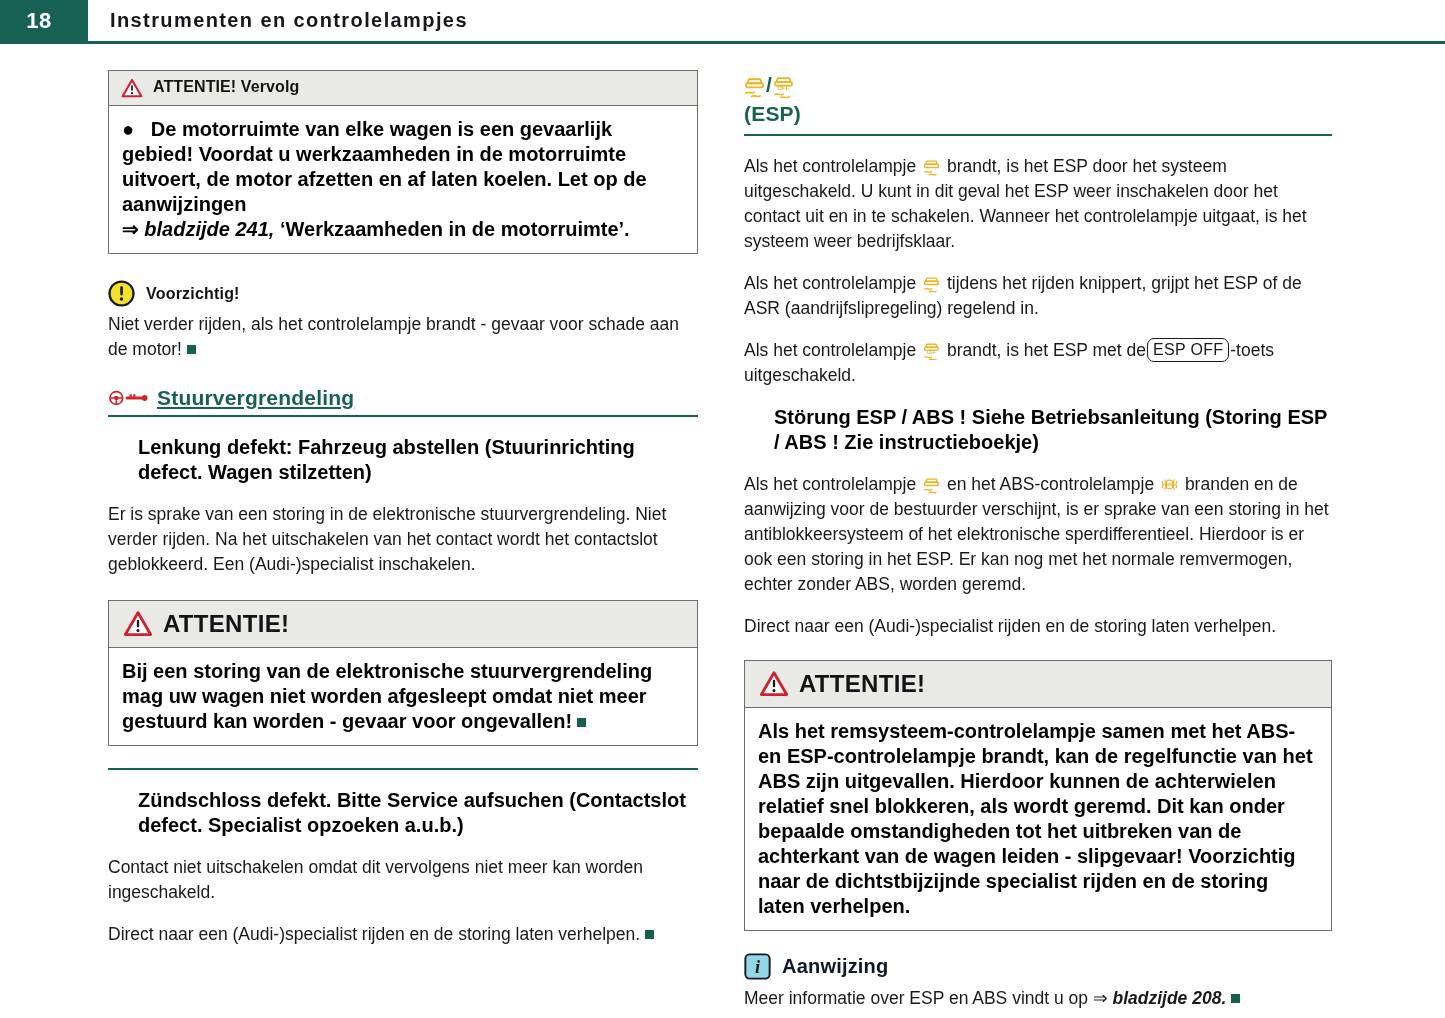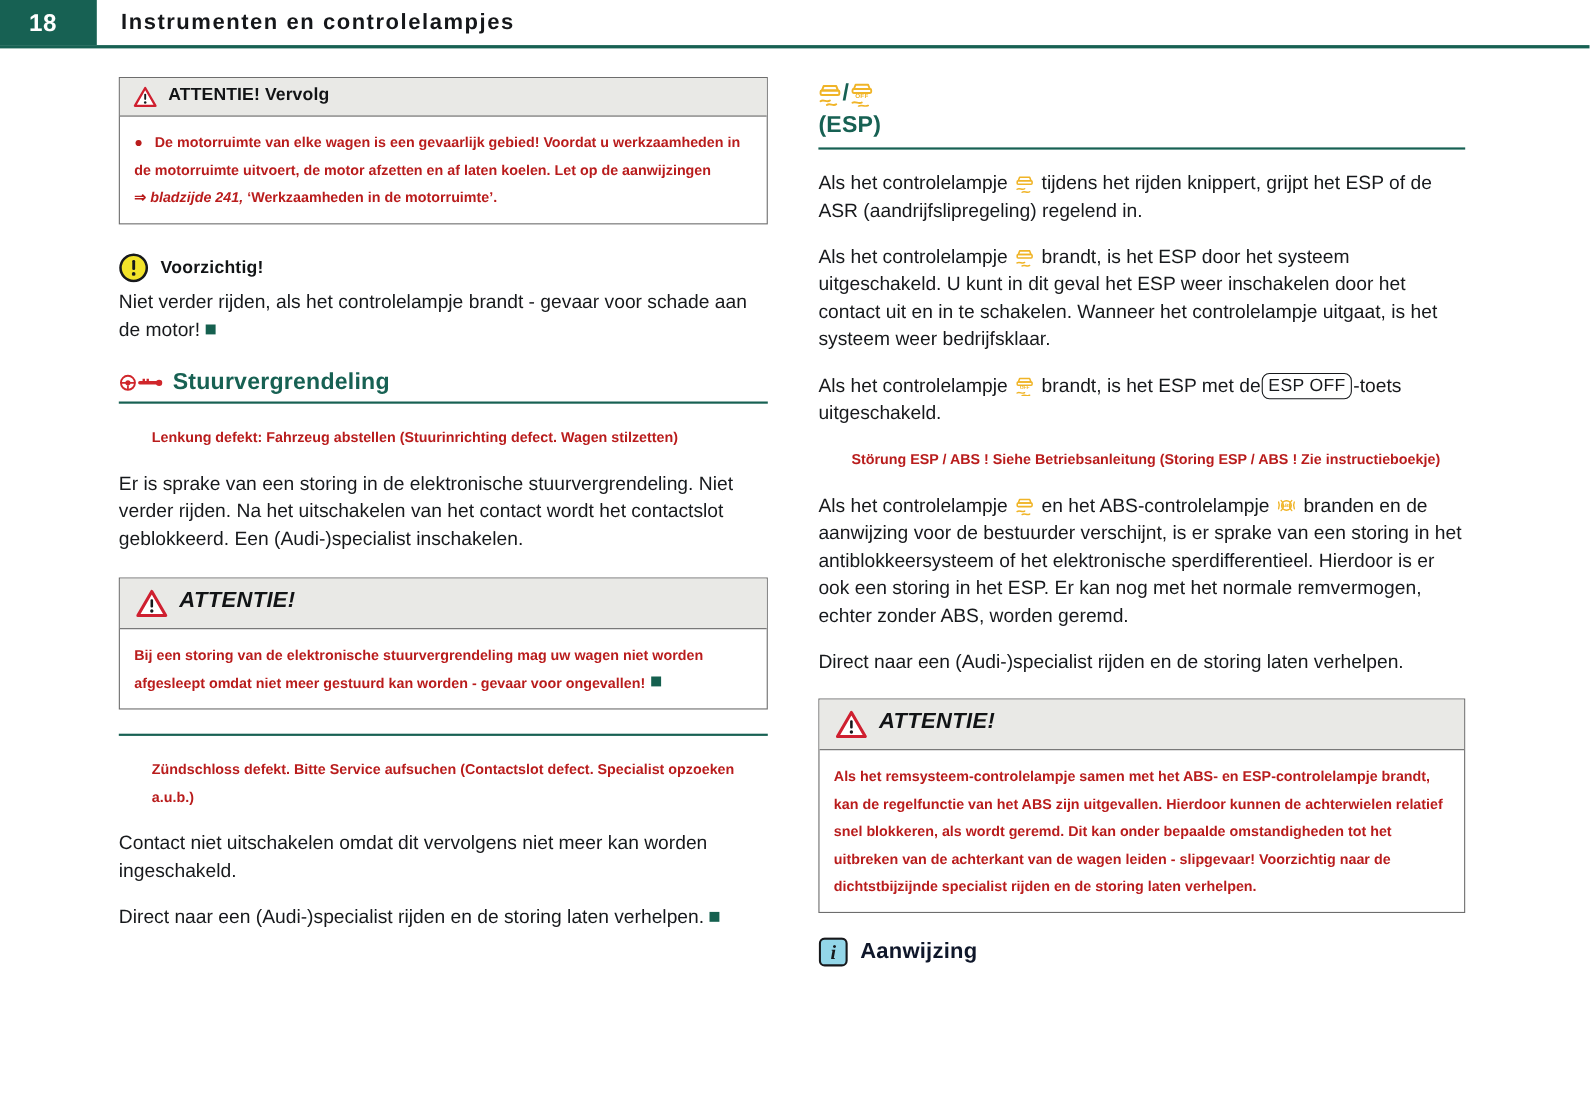--- a/index.html
+++ b/index.html
@@ -33,51 +33,51 @@
   }
 
   
   .col{position:absolute;top:70px;}
   .col-left{left:108px;width:590px;}
   .col-right{left:744px;width:588px;}
 
   
   p{margin:0 0 17px 0;}
   .body-t{font-size:17.5px;line-height:25px;color:#17191c;}
-  .bold-t{font-size:13px;line-height:25px;font-weight:bold;color:#b91c1c;}
+  .bold-t{font-size:20px;line-height:25px;font-weight:bold;color:#000000;}
   .indent{margin-left:30px;}
   .ital{font-style:italic;font-weight:bold;}
 
   .endsq{
     display:inline-block;width:9px;height:9px;background:#15604f;
     margin-left:5px;vertical-align:1px;
   }
 
   
   .box{border:1px solid #6d6d6d;background:#ffffff;margin-bottom:22px;}
   .box-head{
     background:#e9e9e6;border-bottom:1px solid #6d6d6d;
     display:flex;align-items:flex-start;gap:10px;
     padding:7px 12px;
   }
   .box-head-lg{padding:9px 14px;}
   .box-title{font-size:16px;font-weight:bold;color:#121416;letter-spacing:.1px;}
-  .box-title-lg{font-size:20px;font-weight:bold;letter-spacing:.3px;font-style:italic;}
+  .box-title-lg{font-size:24px;font-weight:bold;letter-spacing:.3px;}
   .box-body{padding:11px 13px 11px 13px;}
   .box-body p:last-child{margin-bottom:0;}
 
   
   .ico{display:inline-block;vertical-align:middle;line-height:0;}
   .ico-inline{display:inline-block;vertical-align:-4px;line-height:0;margin:0 2px;}
 
   
   .sec{margin:26px 0 0 0;}
   .sec-row{display:flex;align-items:center;gap:9px;}
   .sec-title{
-    font-size:21px;font-weight:bold;color:#176153;letter-spacing:.2px;
+    font-size:21px;font-weight:bold;color:#176153;letter-spacing:.2px;text-decoration:underline;
   }
   .sec-rule{
     border-bottom:2px solid #176153;margin-top:5px;width:100%;
   }
   .sec-gap{height:18px;}
 
   .esp-title{
     font-size:21px;font-weight:bold;color:#176153;letter-spacing:.2px;
     line-height:29px;
   }
@@ -202,29 +202,29 @@
       </div>
       <div class="sec-rule" style="margin-top:6px;"></div>
       <div style="height:18px;"></div>
 
       <p class="body-t"><span>Als het controlelampje</span> <span class="ico-inline">
         <svg width="17" height="19" viewBox="0 0 22 25">
           <path d="M3.4 9.6 L5 5.4 H17 L18.6 9.6 Z" fill="none" stroke="#f0b427" stroke-width="1.9" stroke-linejoin="round"></path>
           <rect x="2.1" y="9.6" width="17.8" height="4.3" rx="1.2" fill="none" stroke="#f0b427" stroke-width="1.9"></rect>
           <path d="M2 19.8 C5 17.6, 8 21.4, 11 19.2" fill="none" stroke="#f0b427" stroke-width="1.8" stroke-linecap="round"></path>
           <path d="M8 23.4 C11 21.2, 14 25, 17 22.8" fill="none" stroke="#f0b427" stroke-width="1.8" stroke-linecap="round"></path>
-        </svg></span> <span>tijdens het rijden knippert, grijpt het ESP of de ASR (aandrijfslipregeling) regelend in.</span></p>
+        </svg></span> <span>brandt, is het ESP door het systeem uitgeschakeld. U kunt in dit geval het ESP weer inschakelen door het contact uit en in te schakelen. Wanneer het controlelampje uitgaat, is het systeem weer bedrijfsklaar.</span></p>
 
       <p class="body-t"><span>Als het controlelampje</span> <span class="ico-inline">
         <svg width="17" height="19" viewBox="0 0 22 25">
           <path d="M3.4 9.6 L5 5.4 H17 L18.6 9.6 Z" fill="none" stroke="#f0b427" stroke-width="1.9" stroke-linejoin="round"></path>
           <rect x="2.1" y="9.6" width="17.8" height="4.3" rx="1.2" fill="none" stroke="#f0b427" stroke-width="1.9"></rect>
           <path d="M2 19.8 C5 17.6, 8 21.4, 11 19.2" fill="none" stroke="#f0b427" stroke-width="1.8" stroke-linecap="round"></path>
           <path d="M8 23.4 C11 21.2, 14 25, 17 22.8" fill="none" stroke="#f0b427" stroke-width="1.8" stroke-linecap="round"></path>
-        </svg></span> <span>brandt, is het ESP door het systeem uitgeschakeld. U kunt in dit geval het ESP weer inschakelen door het contact uit en in te schakelen. Wanneer het controlelampje uitgaat, is het systeem weer bedrijfsklaar.</span></p>
+        </svg></span> <span>tijdens het rijden knippert, grijpt het ESP of de ASR (aandrijfslipregeling) regelend in.</span></p>
 
       <p class="body-t"><span>Als het controlelampje</span> <span class="ico-inline">
         <svg width="17" height="19" viewBox="0 0 22 25">
           <path d="M3.4 8.2 L5 4.2 H17 L18.6 8.2 Z" fill="none" stroke="#f0b427" stroke-width="1.8" stroke-linejoin="round"></path>
           <rect x="2.1" y="8.2" width="17.8" height="3.8" rx="1.1" fill="none" stroke="#f0b427" stroke-width="1.8"></rect>
           <text x="11" y="17.2" font-family="Liberation Sans, sans-serif" font-size="6" font-weight="bold" fill="#f0b427" text-anchor="middle">OFF</text>
           <path d="M2 21.4 C5 19.4, 8 23, 11 21" fill="none" stroke="#f0b427" stroke-width="1.7" stroke-linecap="round"></path>
           <path d="M8 24.6 C11 22.6, 14 26, 17 24" fill="none" stroke="#f0b427" stroke-width="1.7" stroke-linecap="round"></path>
         </svg></span> <span>brandt, is het ESP met de</span><span class="keycap">ESP OFF</span><span>-toets uitgeschakeld.</span></p>
 
@@ -268,17 +268,18 @@
     <div style="margin-top:22px;">
       <div class="sec-row" style="gap:11px;margin-bottom:6px;">
         <span class="ico">
           <svg width="27" height="27" viewBox="0 0 28 28">
             <rect x="1.4" y="1.4" width="25.2" height="25.2" rx="4.5" fill="#93d6e8" stroke="#17191c" stroke-width="2"></rect>
             <text x="14" y="21" font-family="Liberation Serif, serif" font-size="19" font-weight="bold" font-style="italic" fill="#17191c" text-anchor="middle">i</text>
           </svg>
         </span>
         <span style="font-size:20px;font-weight:bold;color:#0f172a;letter-spacing:.2px;">Aanwijzing</span>
       </div>
+      <p class="body-t"><span>Meer informatie over ESP en ABS vindt u op</span> <span>⇒</span> <span class="ital">bladzijde 208.</span><span class="endsq"></span></p>
     </div>
 
   </div>
 
 </div>
 
 </body></html>

